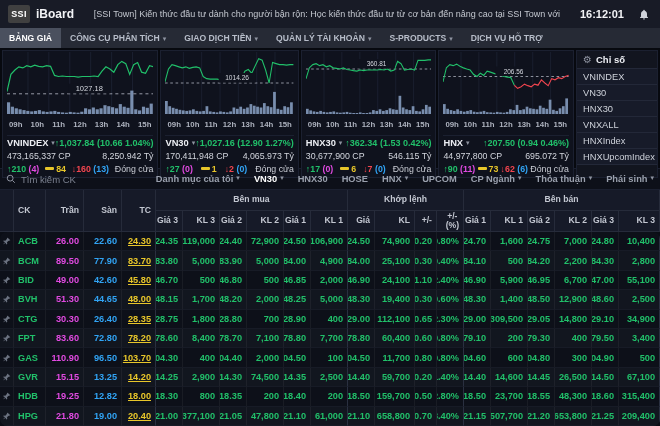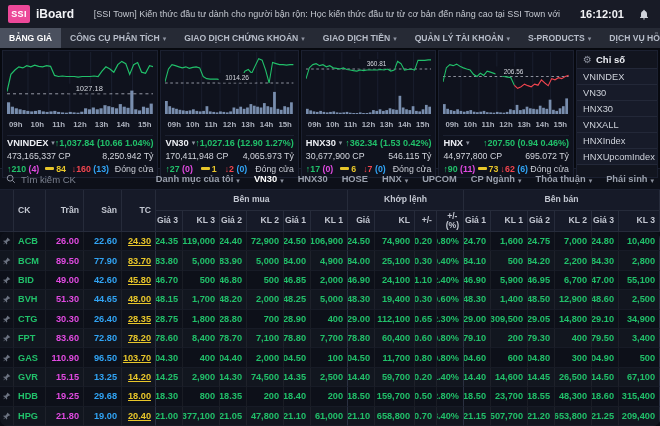--- a/index.html
+++ b/index.html
@@ -5,21 +5,21 @@
   *{margin:0;padding:0;box-sizing:border-box;}
   html,body{background:#06080e;}
   body{font-family:"Liberation Sans","DejaVu Sans",sans-serif;}
   .app{position:relative;width:660px;height:426px;background:#0a0d15;color:#c7cad2;overflow:hidden;
        --green:#21c06a;--red:#f2454f;--purple:#e14ae1;--blue:#31a4f5;--yellow:#e8c62a;
        --border:#232838;--panel:#0f121d;
        --cols:14px 32px 38px 38px 34px 27px 37px 27px 37px 27px 37px 27px 40px 22px 27px 27px 37px 27px 37px 27px 41px;}
   
   .topbar{height:28px;background:#181b26;display:flex;align-items:center;padding:0 8px;gap:8px;}
   .logo{display:flex;align-items:center;gap:6px;cursor:pointer;}
-  .logo-badge{background:#ec4899;color:#fff;font-weight:bold;font-size:9px;width:22px;height:18px;
+  .logo-badge{background:#404040;color:#fff;font-weight:bold;font-size:9px;width:22px;height:18px;
       display:flex;align-items:center;justify-content:center;border-radius:2px;letter-spacing:.3px;}
   .logo-text{color:#f2f3f6;font-size:12px;font-weight:bold;}
   .ticker{flex:1;text-align:center;font-size:9px;color:#c3c7cf;white-space:nowrap;overflow:hidden;}
   .clock{font-size:11px;color:#f2f3f6;font-weight:bold;margin-right:4px;}
   .bell{width:16px;display:flex;justify-content:center;cursor:pointer;}
   
   .menubar{height:20px;background:#262a35;display:flex;align-items:stretch;white-space:nowrap;overflow:hidden;font-size:8.6px;font-weight:bold;color:#b7bdc9;}
   .menu-item{display:flex;align-items:center;gap:3px;padding:0 9px;cursor:pointer;}
   .menu-item.active{background:#4a505e;color:#fff;}
   .chev{font-size:7px;color:#8e93a0;line-height:1;}
@@ -42,21 +42,21 @@
   
   .index-sidebar{background:#12151f;border:1px solid #1b2030;display:flex;flex-direction:column;overflow:hidden;}
   .sb-title{display:flex;align-items:center;gap:4px;font-size:9.5px;font-weight:bold;color:#eceef3;padding:3px 6px;border-bottom:1px solid var(--border);}
   .gear{color:#8e93a0;font-size:10px;}
   .sb-item{font-size:9.3px;color:#ced2da;padding:2.5px 6px;border-bottom:1px solid var(--border);background:#171b29;cursor:pointer;white-space:nowrap;overflow:hidden;}
   
   .tabbar{height:22px;display:flex;align-items:center;background:#0d1019;border-top:1px solid #1b2030;border-bottom:1px solid #1b2030;padding:0 6px;gap:14px;overflow:hidden;}
   .search{display:flex;align-items:center;gap:5px;width:150px;}
   .search input{background:transparent;border:none;outline:none;color:#dfe2e8;font-size:9.5px;width:120px;font-family:inherit;}
   .search input::placeholder{color:#7c8290;}
-  .tab{font-size:9.3px;color:#9aa0ad;font-weight:bold;display:flex;align-items:flex-end;gap:3px;cursor:pointer;white-space:nowrap;}
+  .tab{font-size:9.3px;color:#9aa0ad;font-weight:bold;display:flex;align-items:flex-start;gap:3px;cursor:pointer;white-space:nowrap;}
   .tab.active{color:#ffffff;}
   
   .board{background:#0a0d15;}
   .thead{display:grid;grid-template-columns:var(--cols);grid-template-rows:21px 21px;background:#161a28;font-size:8.6px;font-weight:bold;color:#c3c7d1;}
   .h{display:flex;align-items:center;border-right:1px solid #262b3a;border-bottom:1px solid #262b3a;justify-content:center;text-align:center;white-space:pre-line;line-height:1.1;}
   .h.rt{justify-content:flex-end;padding-right:4px;}
   .h.lt{justify-content:flex-start;padding-left:4px;}
   .rows{height:194px;overflow:hidden;border-radius:7px;}
   .row{display:grid;grid-template-columns:var(--cols);height:19.4px;align-items:stretch;background:#0d1019;}
   .row.alt{background:#12161f;}
@@ -86,24 +86,20 @@
         </svg>
     </div>
   </header>
 
   <nav class="menubar">
     <div class="menu-item active">
         <span>BẢNG GIÁ</span>
       </div>
     <div class="menu-item">
         <span>CÔNG CỤ PHÂN TÍCH</span>
-        <span class="chev">▾</span>
-      </div>
-    <div class="menu-item">
-        <span>GIAO DỊCH CHỨNG KHOÁN</span>
         <span class="chev">▾</span>
       </div>
     <div class="menu-item">
         <span>GIAO DỊCH TIỀN</span>
         <span class="chev">▾</span>
       </div>
     <div class="menu-item">
         <span>QUẢN LÝ TÀI KHOẢN</span>
         <span class="chev">▾</span>
       </div>
@@ -756,21 +752,21 @@
           <span class="cell  gsep">67,100</span>
         </div>
         <div class="row">
           <span class="cell pin">
             <svg width="8" height="8" viewBox="0 0 24 24">
               <path fill="#6b7280" d="M14 2l8 8-6 2-4 4 .8 5.2-2.3 1L7 17l-4.8 5-1.2-1.2L6 16l-5.2-3.5 1-2.3L7 11l4-4 2-5z"></path>
             </svg>
           </span>
           <span class="cell ck">HDB</span>
           <span class="cell ceil">19.25</span>
-          <span class="cell floor">29.68</span>
+          <span class="cell floor">12.82</span>
           <span class="cell ref gsep">18.00</span>
           <span class="cell ">18.30</span>
           <span class="cell ">800</span>
           <span class="cell ">18.35</span>
           <span class="cell ">200</span>
           <span class="cell ">18.40</span>
           <span class="cell  gsep">200</span>
           <span class="cell ">18.50</span>
           <span class="cell ">159,700</span>
           <span class="cell ">0.50</span>

